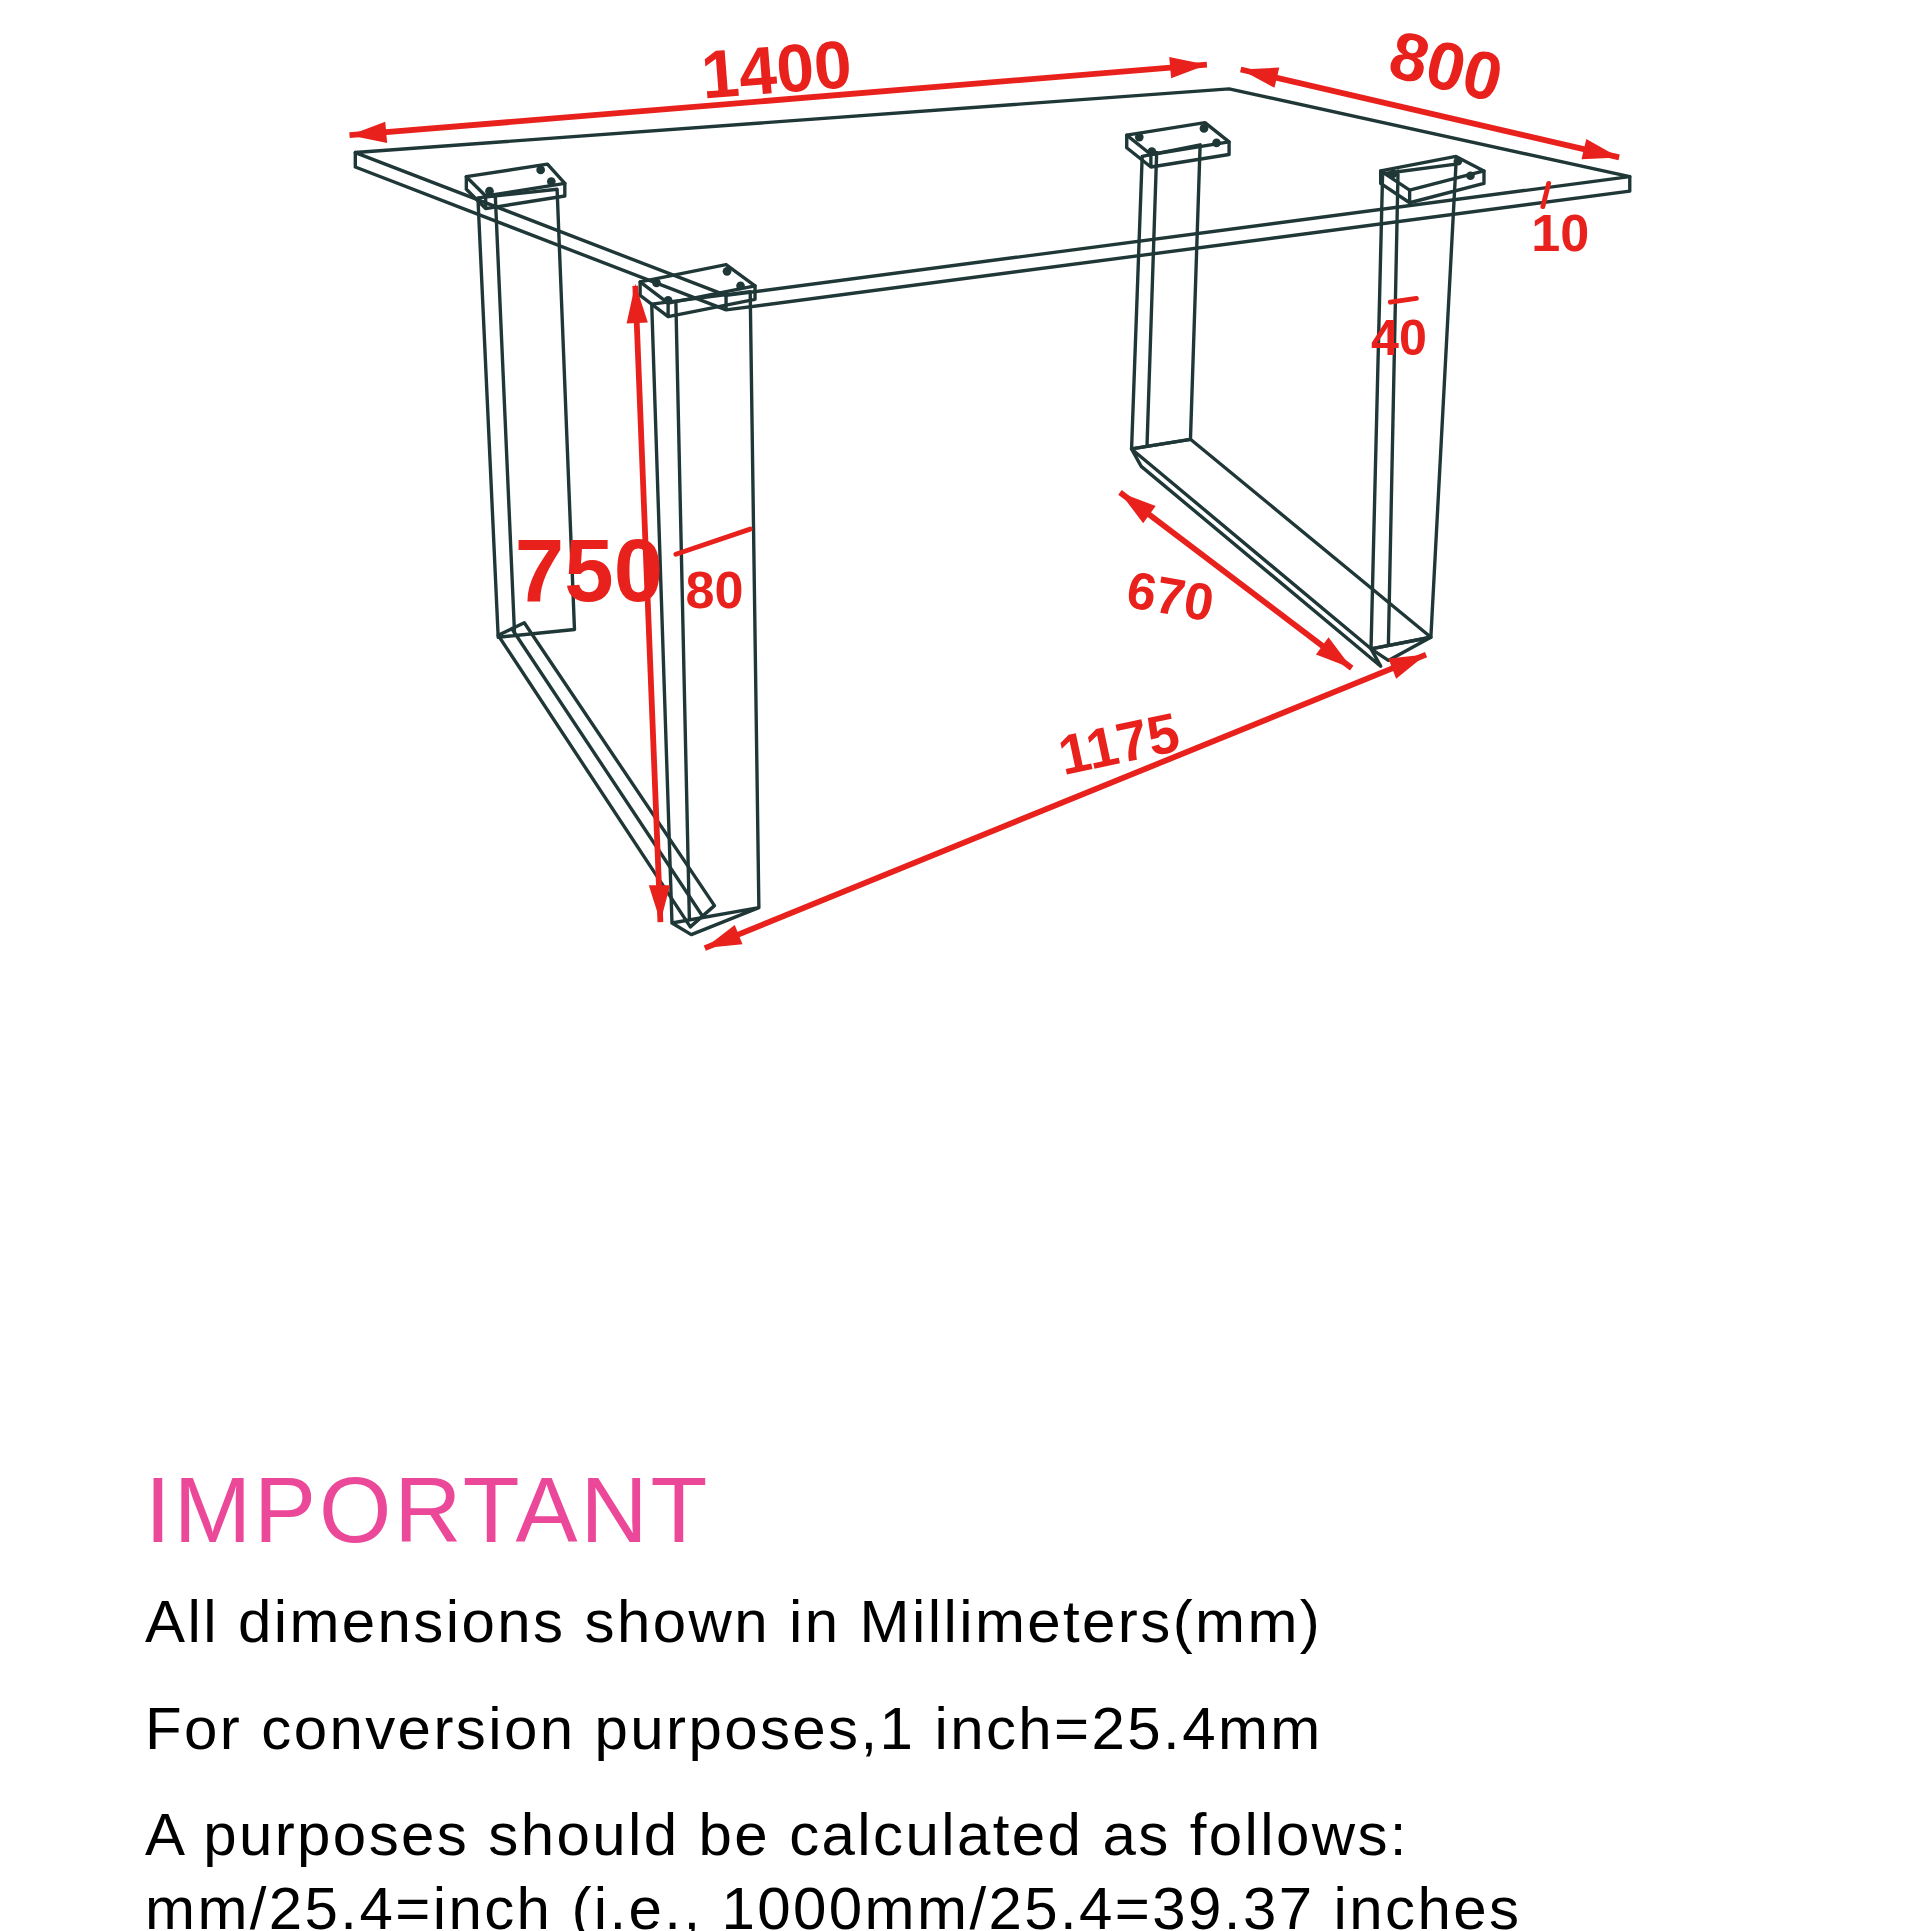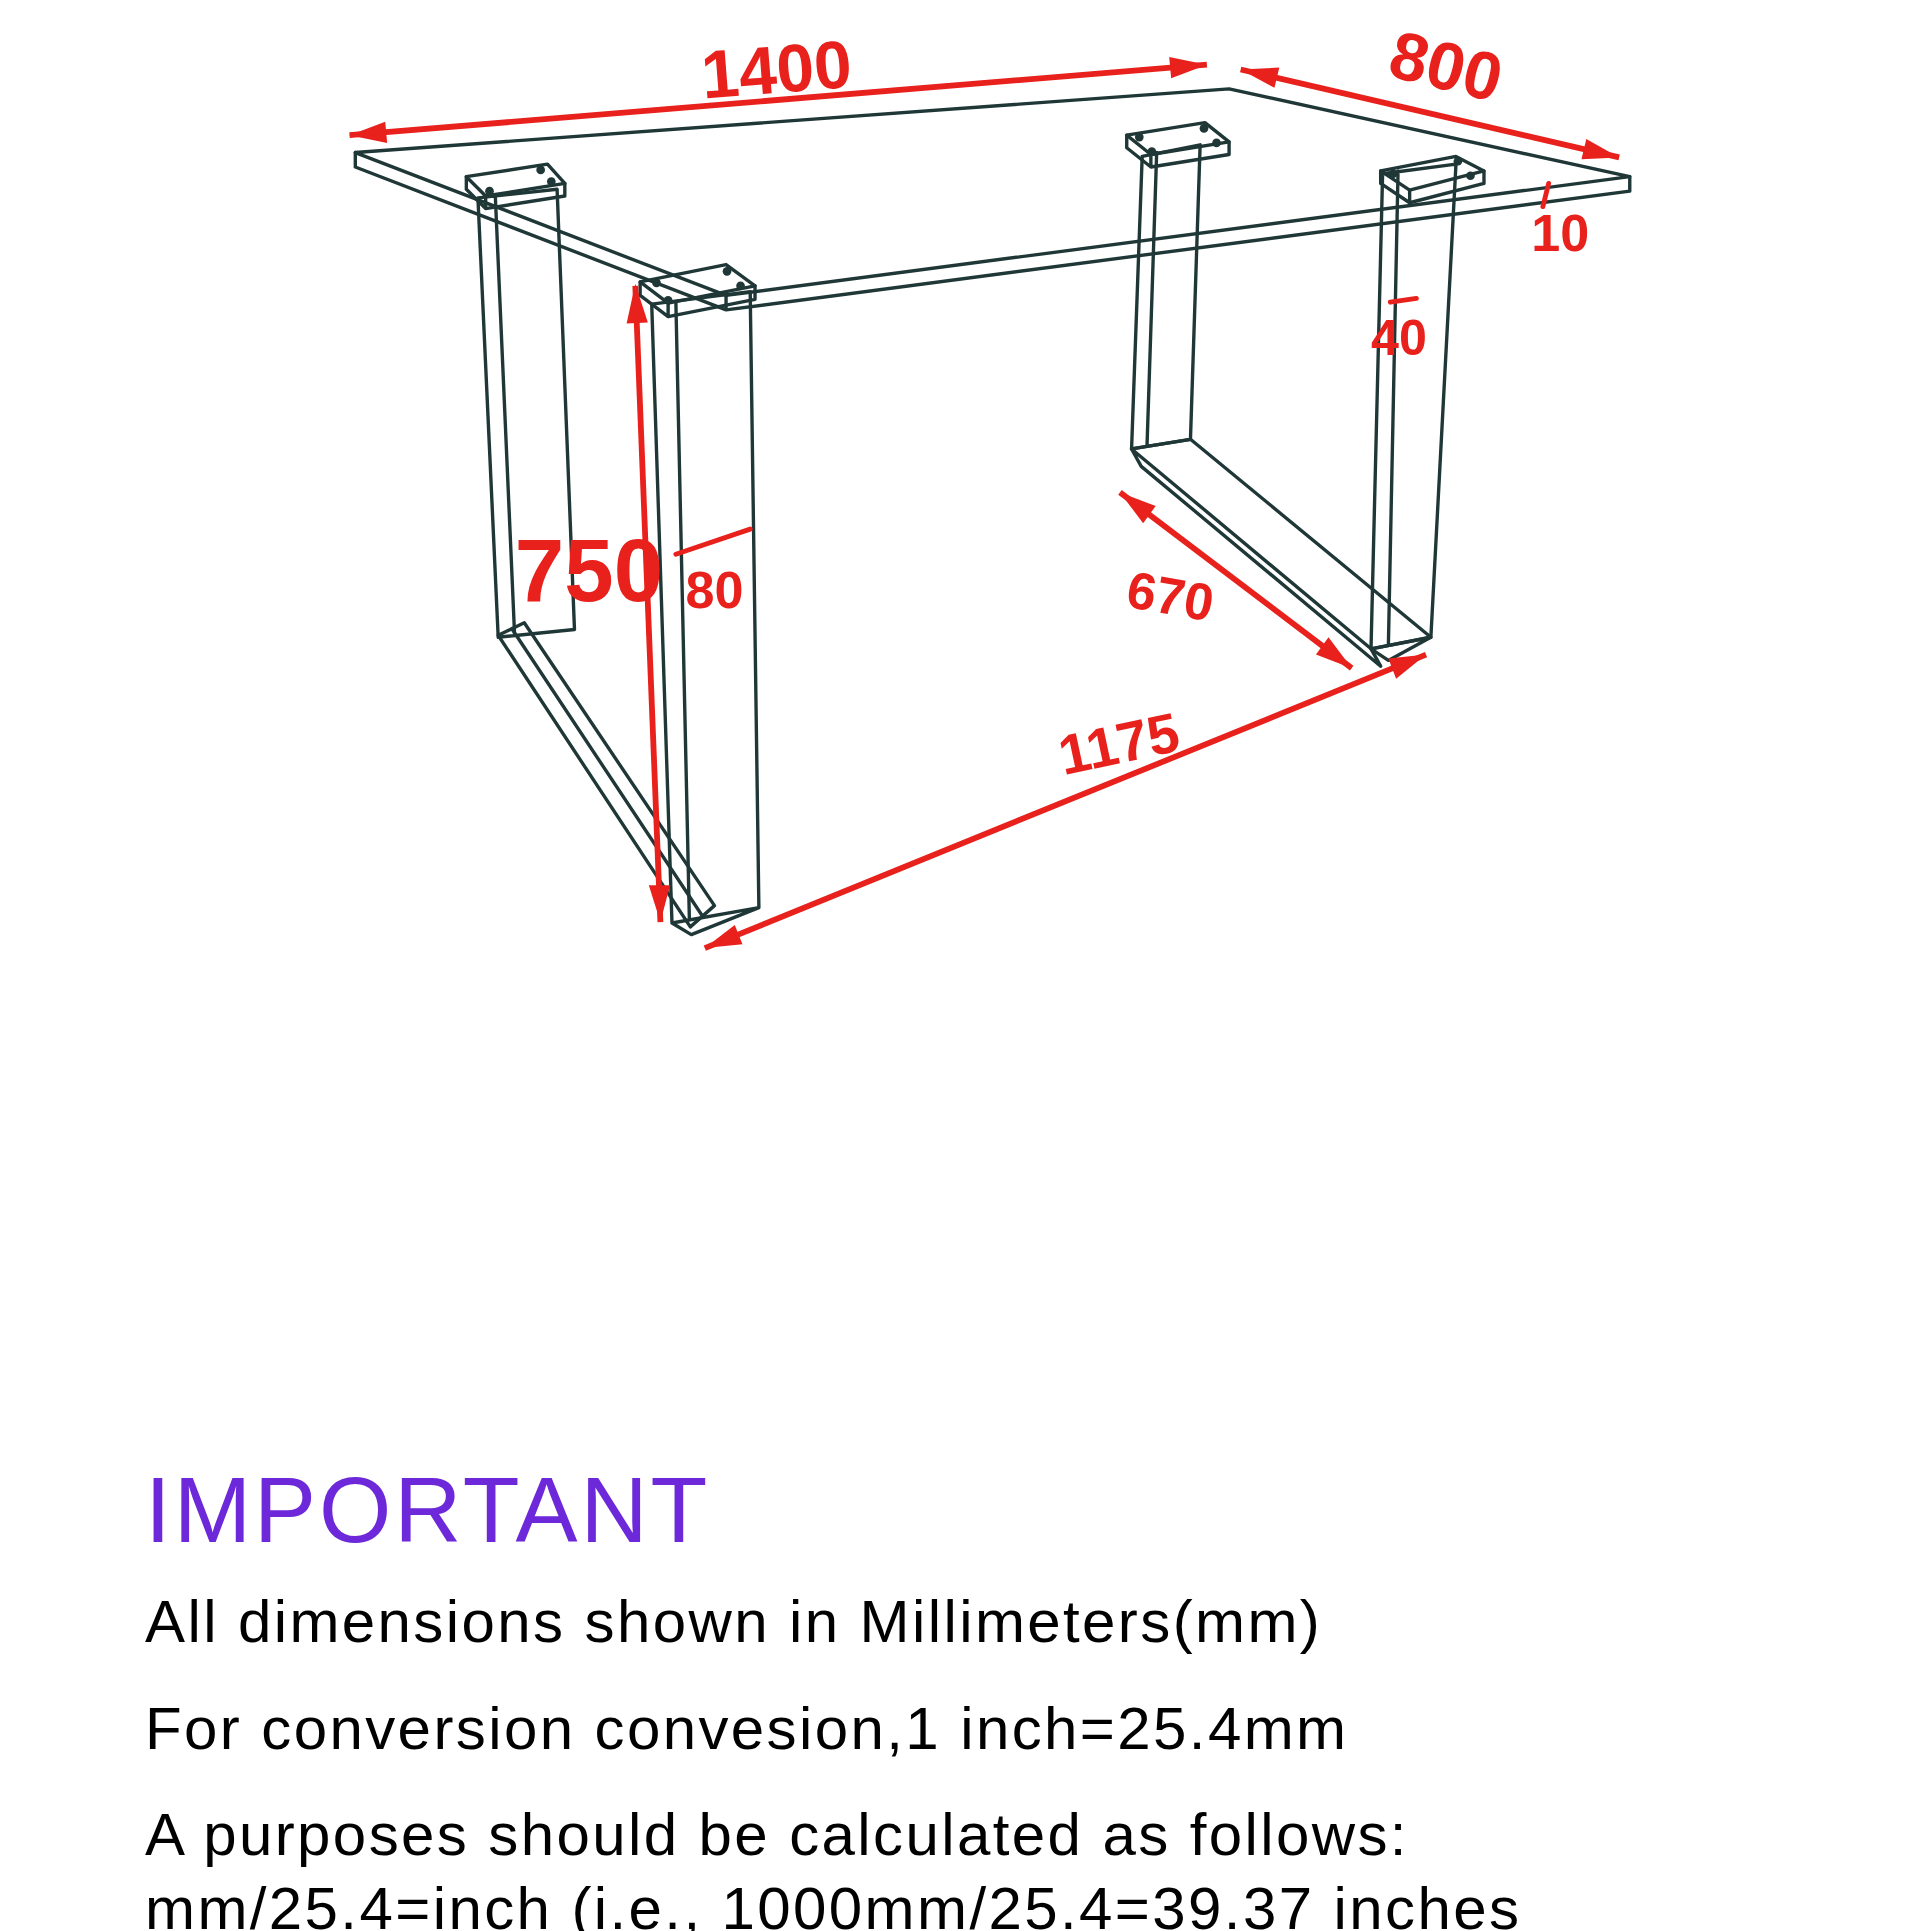--- a/index.html
+++ b/index.html
@@ -5,21 +5,21 @@
   html,body{margin:0;padding:0;background:#ffffff;}
   .stage{position:relative;width:1931px;height:1931px;background:#ffffff;overflow:hidden;
          font-family:"Liberation Sans", sans-serif;}
   .drawing{position:absolute;left:0;top:0;}
   svg .ink{stroke:#203737;stroke-width:3.5;fill:none;stroke-linecap:round;stroke-linejoin:round;}
   svg .red{stroke:#e8211c;stroke-width:6;fill:none;stroke-linecap:butt;}
   svg .redtick{stroke:#e8211c;stroke-width:5;fill:none;stroke-linecap:round;}
   svg .redfill{fill:#e8211c;stroke:none;}
   svg .screw{fill:#203737;stroke:none;}
   svg text.dim{fill:#e8211c;font-family:"Liberation Sans",sans-serif;font-weight:700;text-anchor:middle;}
-  .notes-title{position:absolute;left:145px;top:1457px;font-size:93px;letter-spacing:2.9px;color:#6d28d9;white-space:nowrap;}
+  .notes-title{position:absolute;left:145px;top:1457px;font-size:93px;letter-spacing:2.9px;color:#ec4899;white-space:nowrap;}
   .note-line{position:absolute;left:145px;font-size:60px;letter-spacing:2.4px;color:#000;white-space:nowrap;}
   .nl-0{top:1587px;}
   .nl-1{top:1694px;}
   .nl-2{top:1800px;}
   .nl-3{top:1874px;}
 </style>
 </head>
 <body>
 
 <div class="stage">
@@ -123,17 +123,17 @@
     <g>
       <path class="red" d="M730,982 L1477,678"></path>
       <polygon class="redfill" points="730,982 769,978 761,958"></polygon>
       <polygon class="redfill" points="1477,678 1446,703 1438,682"></polygon>
       <text class="dim" x="1163" y="790" font-size="58" transform="rotate(-12 1163 790)">1175</text>
     </g>
   </svg>
 
   <div class="notes-title">IMPORTANT</div>
   <div class="note-line nl-0">All dimensions shown in Millimeters(mm)</div>
-  <div class="note-line nl-1">For conversion convesion,1 inch=25.4mm</div>
+  <div class="note-line nl-1">For conversion purposes,1 inch=25.4mm</div>
   <div class="note-line nl-2">A purposes should be calculated as follows:</div>
   <div class="note-line nl-3">mm/25.4=inch (i.e., 1000mm/25.4=39.37 inches</div>
 </div>
 
 
 </body></html>

